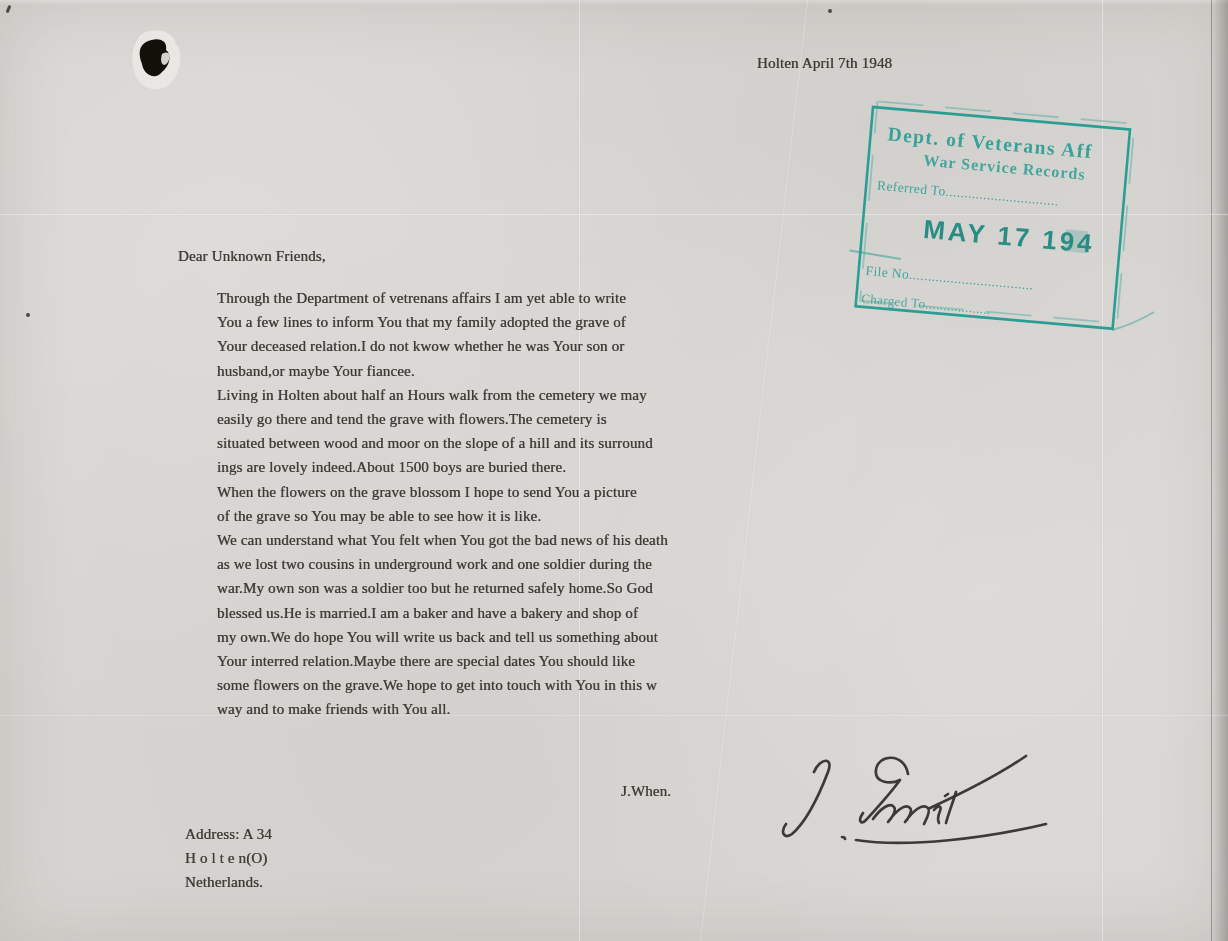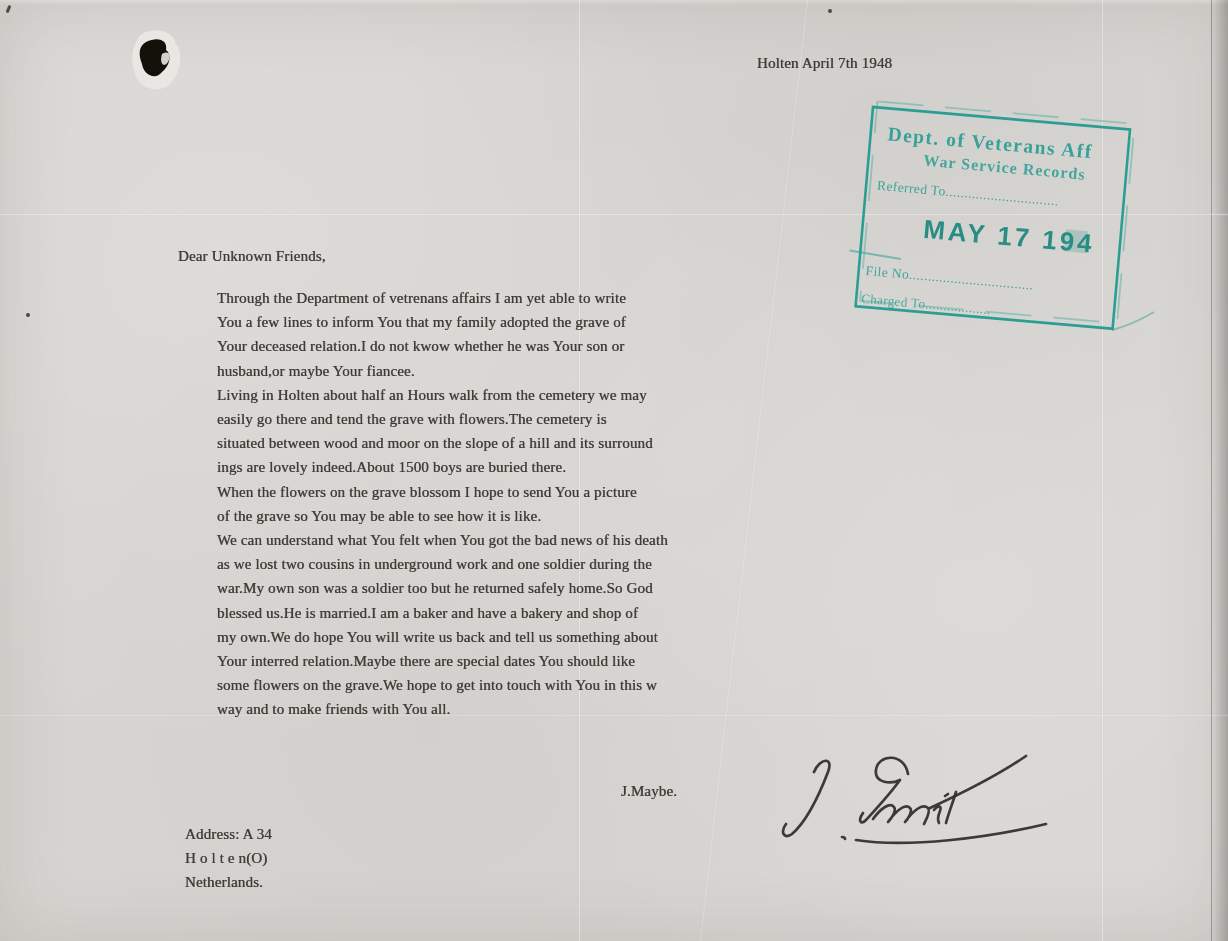--- a/index.html
+++ b/index.html
@@ -104,21 +104,21 @@
 When the flowers on the grave blossom I hope to send You a picture
 of the grave so You may be able to see how it is like.
 We can understand what You felt when You got the bad news of his death
 as we lost two cousins in underground work and one soldier during the
 war.My own son was a soldier too but he returned safely home.So God
 blessed us.He is married.I am a baker and have a bakery and shop of
 my own.We do hope You will write us back and tell us something about
 Your interred relation.Maybe there are special dates You should like
 some flowers on the grave.We hope to get into touch with You in this w
 way and to make friends with You all.</div>
-  <div class="typed typed-name">J.Maybe.</div>
+  <div class="typed typed-name">J.When.</div>
   <div class="typed sender-address">Address: A 34
 H o l t e n(O)
 Netherlands.</div>
 
   <svg class="sig-svg" width="310" height="112" viewBox="0 0 310 112" aria-label="J. Smit signature">
     <g stroke="#2e2d2a">
       <path d="M36,32 C42,18 56,16 50,32 C40,58 28,82 14,94 C6,100 2,92 8,84"></path>
       <path d="M64,97 q3,0 3,2"></path>
       <path d="M130,34 C126,12 100,14 98,30 C96,44 114,44 122,40 C112,54 99,68 88,80 C82,86 80,80 85,73"></path>
       <path d="M95,79 C103,68 112,62 116,67 C119,71 113,79 110,82 C118,71 127,63 132,68 C135,71 130,79 127,82 C135,71 144,63 150,68 C153,71 148,80 146,84"></path>

